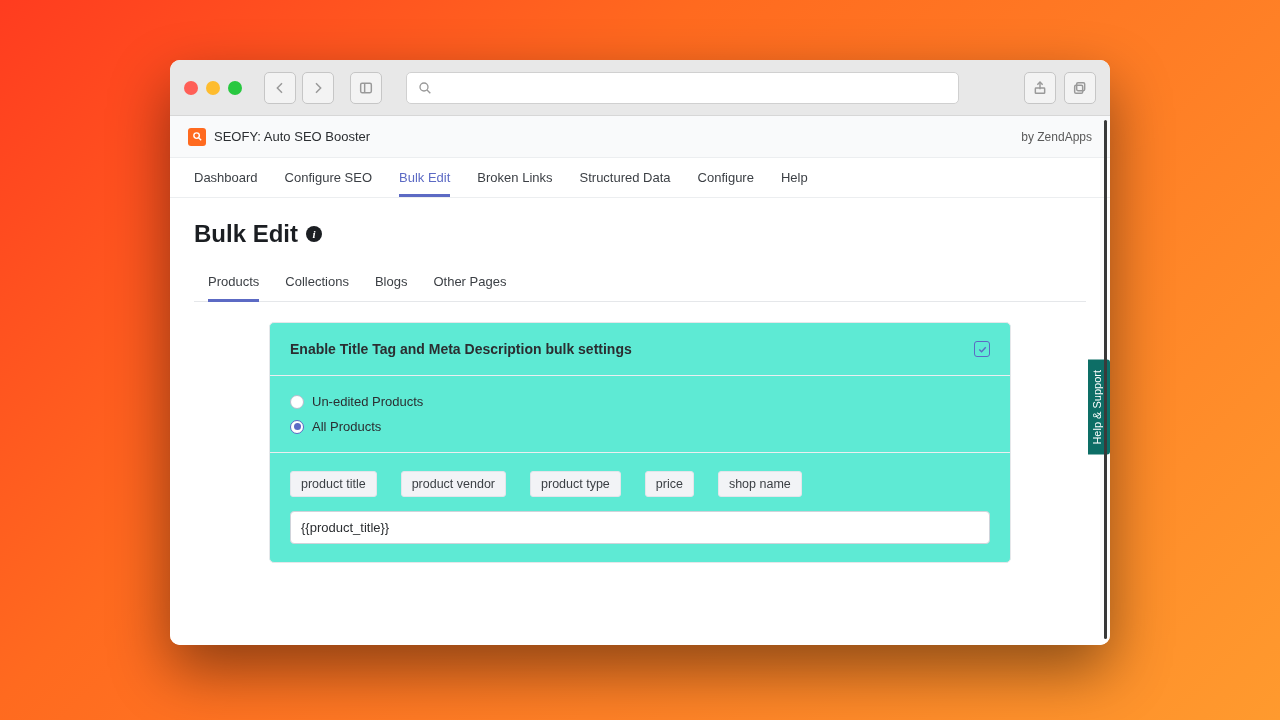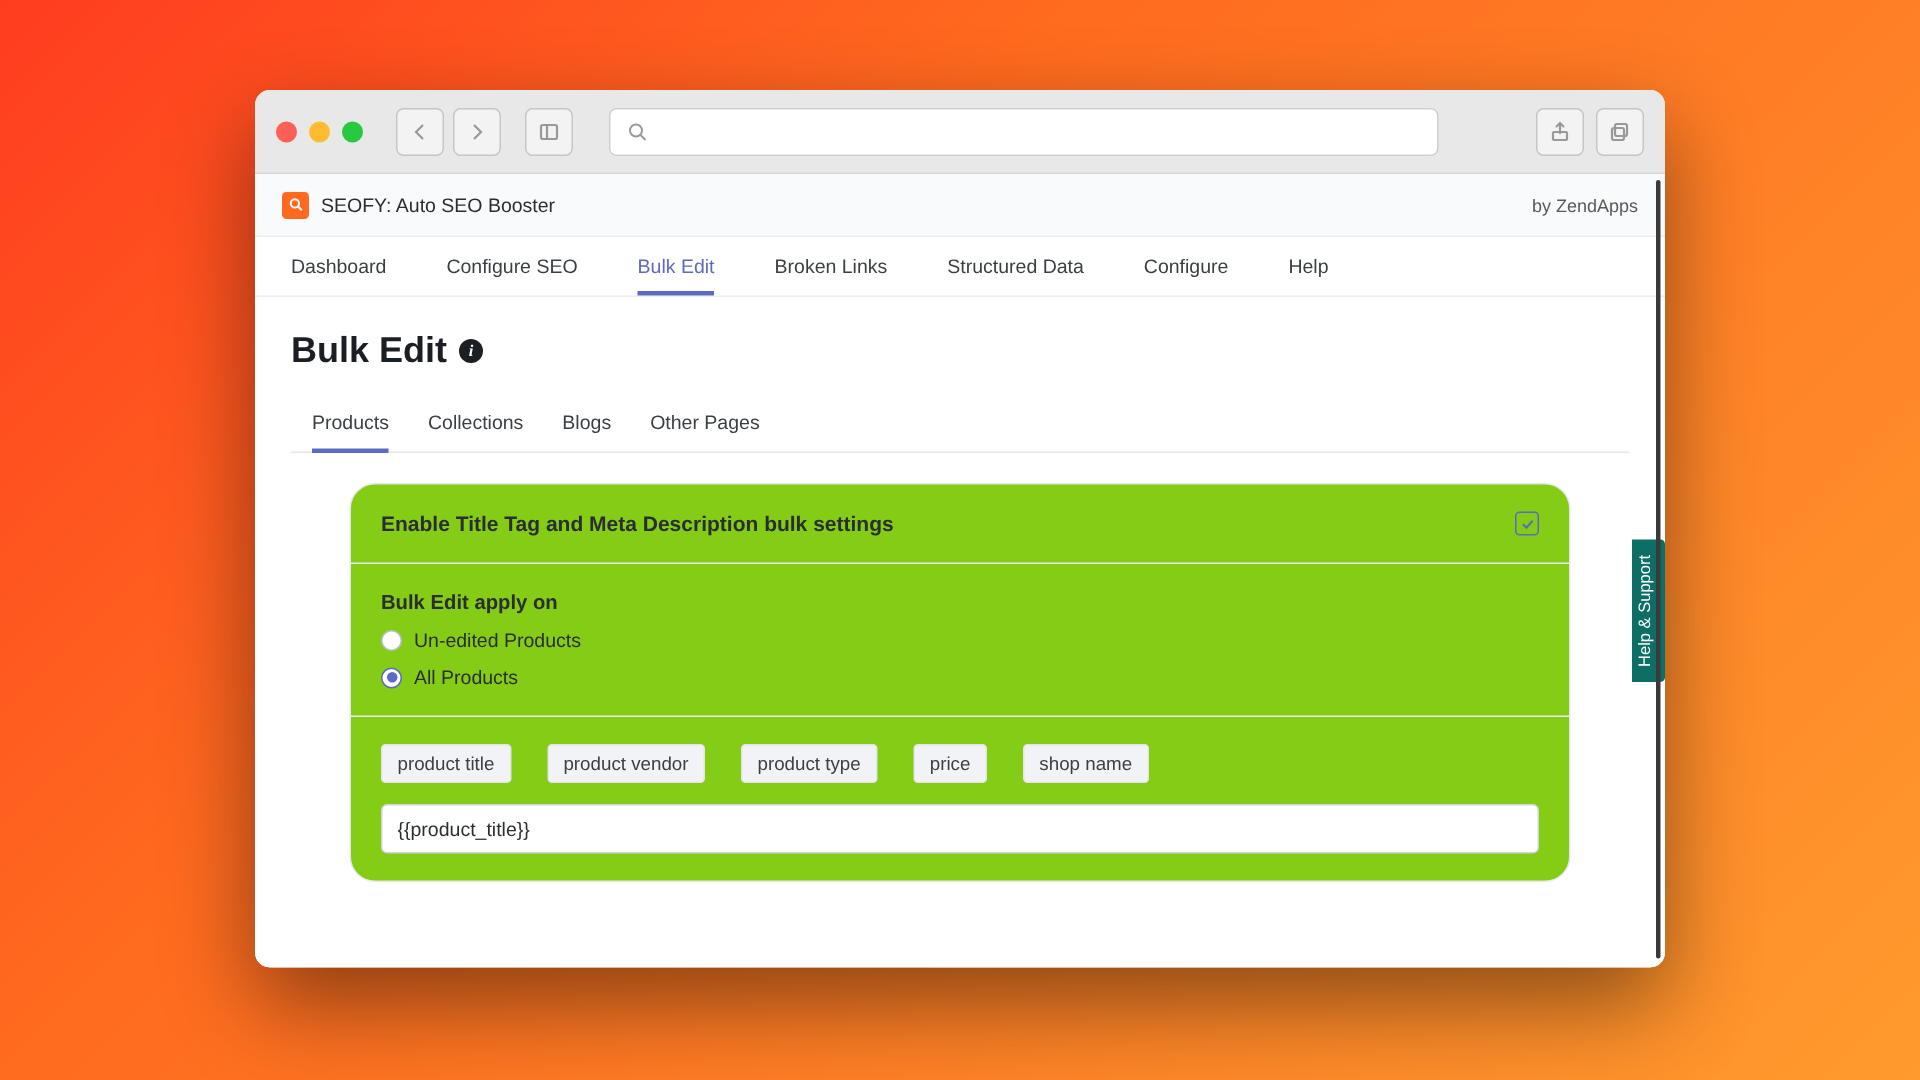--- a/index.html
+++ b/index.html
@@ -60,21 +60,21 @@
     border-bottom: 1px solid #eceef0;
   }
   .app-title { display:flex; align-items:center; gap:8px; }
   .app-logo {
     width:18px; height:18px; background:#ff6a1f; border-radius:3px;
     display:flex; align-items:center; justify-content:center; color:#fff;
   }
   .app-name { font-size: 13px; color:#2b2e31; }
   .by-text { font-size: 12px; color:#5a5a5a; }
   .main-nav {
-    display:flex; gap:40px; padding: 0 24px; height: 40px;
+    display:flex; gap:27px; padding: 0 24px; height: 40px;
     border-bottom: 1px solid #eceef0;
     align-items:center;
     background:#fff;
   }
   .main-nav .tab {
     font-size: 13px; color:#3b3f44; padding: 11px 0; cursor:pointer;
     position:relative;
   }
   .main-nav .tab.active { color:#5c6ac4; }
   .main-nav .tab.active::after {
@@ -95,21 +95,21 @@
   .sub-tabs {
     display:flex; gap:26px; border-bottom:1px solid #e5e7ea; padding: 0 14px; text-align: center;
   }
   .sub-tabs .stab {
     font-size:13px; color:#3b3f44; padding: 12px 0; cursor:pointer; position:relative;
   }
   .sub-tabs .stab.active::after {
     content:""; position:absolute; left:0; right:0; bottom:-1px; height:3px; background:#5c6ac4;
   }
   .card {
-    margin: 20px auto 0; width: 814px; border:1px solid #e5e7ea; border-radius:17px; background:#84cc16;
+    margin: 20px auto 0; width: 742px; border:1px solid #e5e7ea; border-radius:5px; background:#5eead4;
   }
   .section { padding: 18px 20px; border-bottom:1px solid #eceef0; }
   .section:last-child { border-bottom:none; }
   .row-between { display:flex; align-items:center; justify-content:space-between; }
   .section-title { font-size: 14px; font-weight:600; color:#2b2e31; }
   .sub-title { font-size: 13.5px; font-weight:600; color:#2b2e31; margin-bottom: 10px; }
   .checkbox {
     width:16px; height:16px; border:1.5px solid #5c6ac4; border-radius:3px;
     display:flex; align-items:center; justify-content:center;
   }
@@ -234,21 +234,20 @@
       <div class="section row-between">
         <div class="section-title">Enable Title Tag and Meta Description bulk settings</div>
         <div class="checkbox">
           <svg viewBox="0 0 24 24">
               <polyline points="5 12 10 17 19 7"></polyline>
             </svg>
         </div>
       </div>
 
       <div class="section">
-        <div class="sub-title">Bulk Edit apply on</div>
         <div class="radio-row">
           <span class="radio unchecked"></span>
           <span>Un-edited Products</span>
         </div>
         <div class="radio-row">
           <span class="radio">
               <span class="dot"></span>
             </span>
           <span>All Products</span>
         </div>

